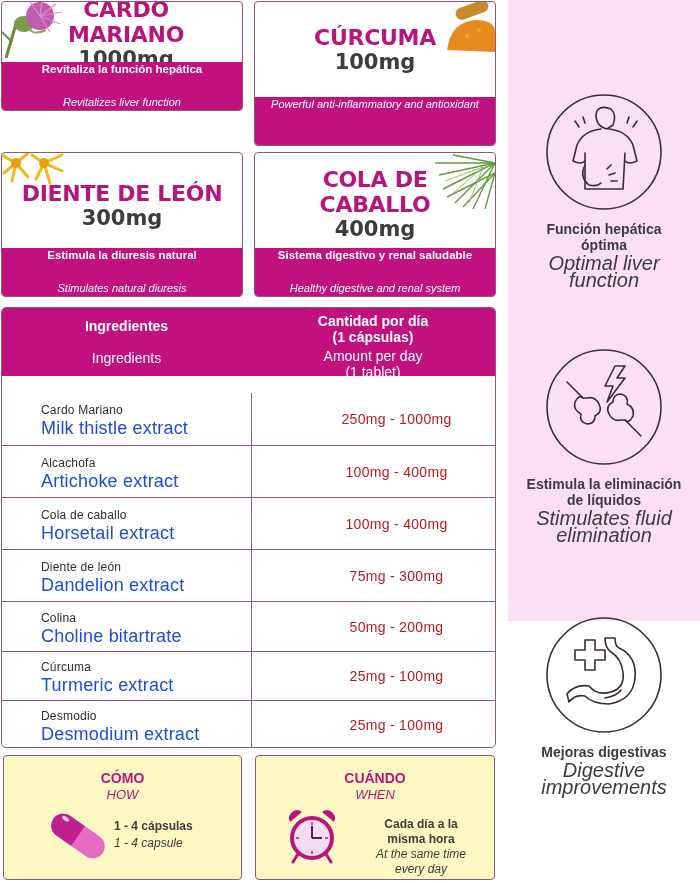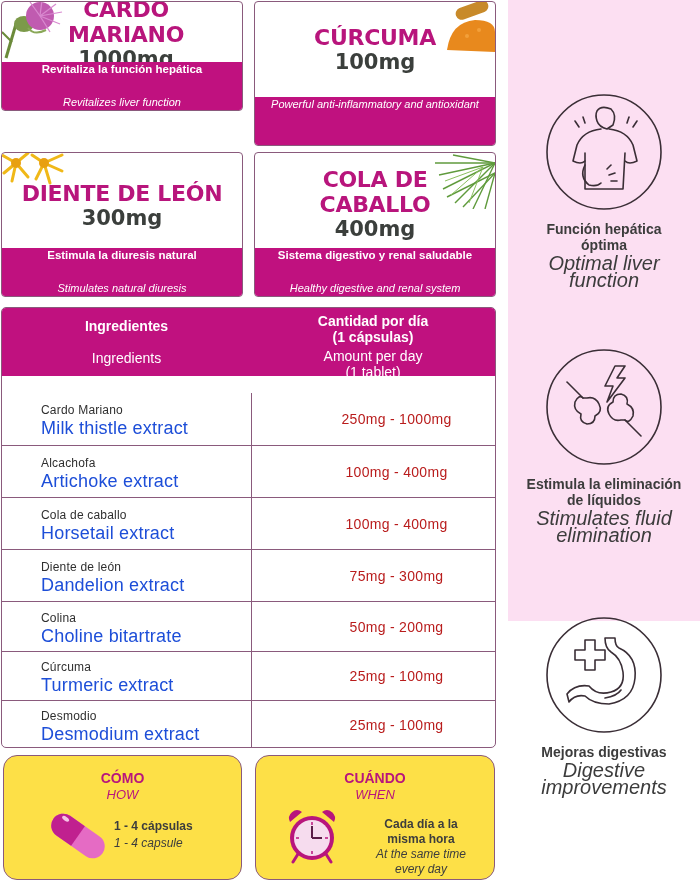--- a/index.html
+++ b/index.html
@@ -25,21 +25,21 @@
   .th2 { position: absolute; left: 249px; right: 0; top: 0; height: 85px; text-align: center; }
   .th-b { font-weight: bold; font-size: 14px; line-height: 16px; }
   .th-n { font-size: 14px; line-height: 16px; }
   .trow { position: absolute; left: 0; right: 0; border-top: 1.3px solid #8a5a7c; }
   .trow .c1 { position: absolute; left: 39px; top: 50%; transform: translateY(-50%); }
   .trow .c2 { position: absolute; left: 249px; right: 0; top: 0; bottom: 0; border-left: 1.3px solid #8a5a7c; display: flex; align-items: center; justify-content: center; color: #b91c1c; font-size: 14px; letter-spacing: 0.3px; padding-left: 46px; }
   .nm-es { font-size: 12px; color: #2f2f2f; line-height: 18px; letter-spacing: 0.2px; }
   .nm-en { font-size: 18px; color: #1d4ed8; line-height: 18px; letter-spacing: 0.2px; }
 
   
-  .bcard { position: absolute; background: #fde047; border: 1.5px solid #8a5a7c; border-radius: 14px; }
+  .bcard { position: absolute; background: #fef9c3; border: 1.5px solid #8a5a7c; border-radius: 4px; }
   .bc-title { position: absolute; left: 0; right: 0; text-align: center; font-weight: bold; color: #b8157c; font-size: 14px; line-height: 16px; }
   .bc-sub { position: absolute; left: 0; right: 0; text-align: center; font-style: italic; color: #b8157c; font-size: 13px; line-height: 15px; }
   .bc-es { font-weight: bold; color: #3d3d3d; font-size: 12px; line-height: 15px; }
   .bc-en { font-style: italic; color: #3d3d3d; font-size: 12px; line-height: 15px; }
 
   
   .side { position: absolute; left: 508px; top: 0; width: 192px; height: 621px; background: #fcdff2; }
   .benefit { position: absolute; left: 0; width: 192px; text-align: center; }
   .benefit svg { display: block; margin: 0 auto; }
   .bf-es { font-weight: bold; color: #3c3c3c; font-size: 14px; line-height: 16px; margin-top: 8px; }

